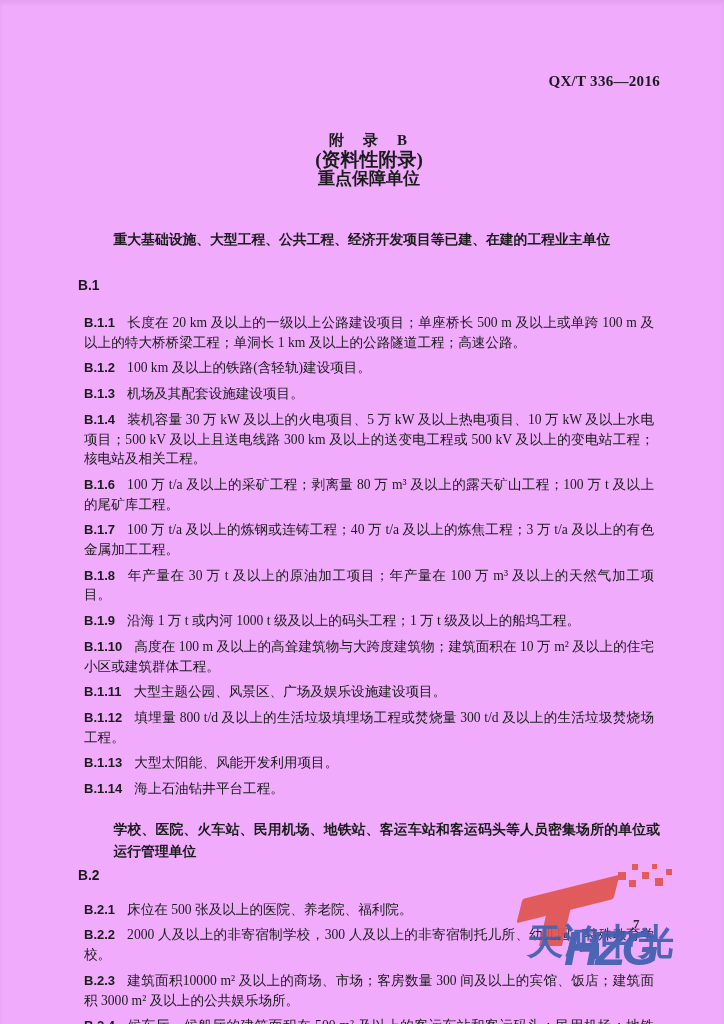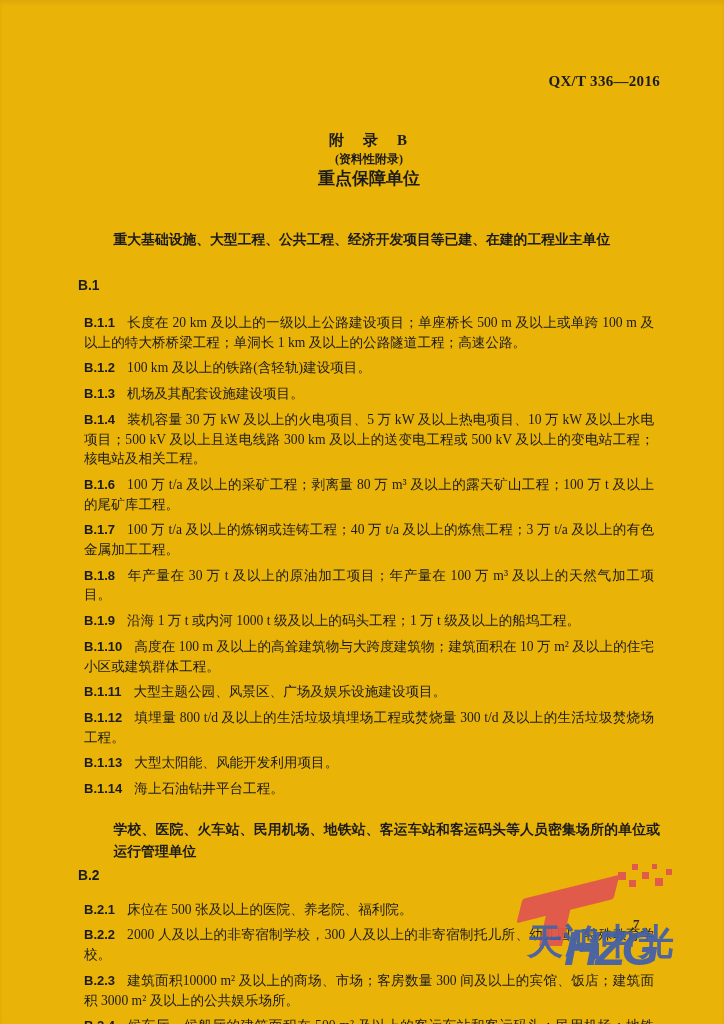--- a/index.html
+++ b/index.html
@@ -1,20 +1,20 @@
 <!DOCTYPE html>
 <html lang="zh"><head>
 <meta charset="utf-8">
 <style>
   html, body { margin:0; padding:0; }
   .page {
     position: relative;
     width: 724px;
     height: 1024px;
-    background: #eab308;
+    background: #f0abfc;
     font-family: "Liberation Serif", "DejaVu Serif", serif;
     color: #1b1b1b;
     overflow: hidden;
     box-shadow: inset 0 3px 4px rgba(0,0,0,0.06);
   }
   .doc-number {
     position: absolute;
     top: 73px;
     right: 64px;
     font-size: 15px;
@@ -26,21 +26,21 @@
     left: 78px;
     top: 0;
     width: 582px;
   }
   .title-block {
     padding-top: 131px;
     text-align: center;
     font-weight: bold;
   }
   .title-line1 { font-size: 15px; line-height: 19px; letter-spacing: 2px; }
-  .title-line2 { font-size: 12px; line-height: 19px; }
+  .title-line2 { font-size: 19px; line-height: 19px; }
   .title-line3 { font-size: 17px; line-height: 19px; }
   .sec-heading {
     display: flex;
     font-family: "Liberation Sans", "DejaVu Sans", sans-serif;
     font-weight: bold;
     font-size: 13.8px;
     line-height: 22px;
     text-align: justify;
   }
   .sec-heading .sec-num { flex: 0 0 auto; padding-right: 14px; margin-top: 46px; }

